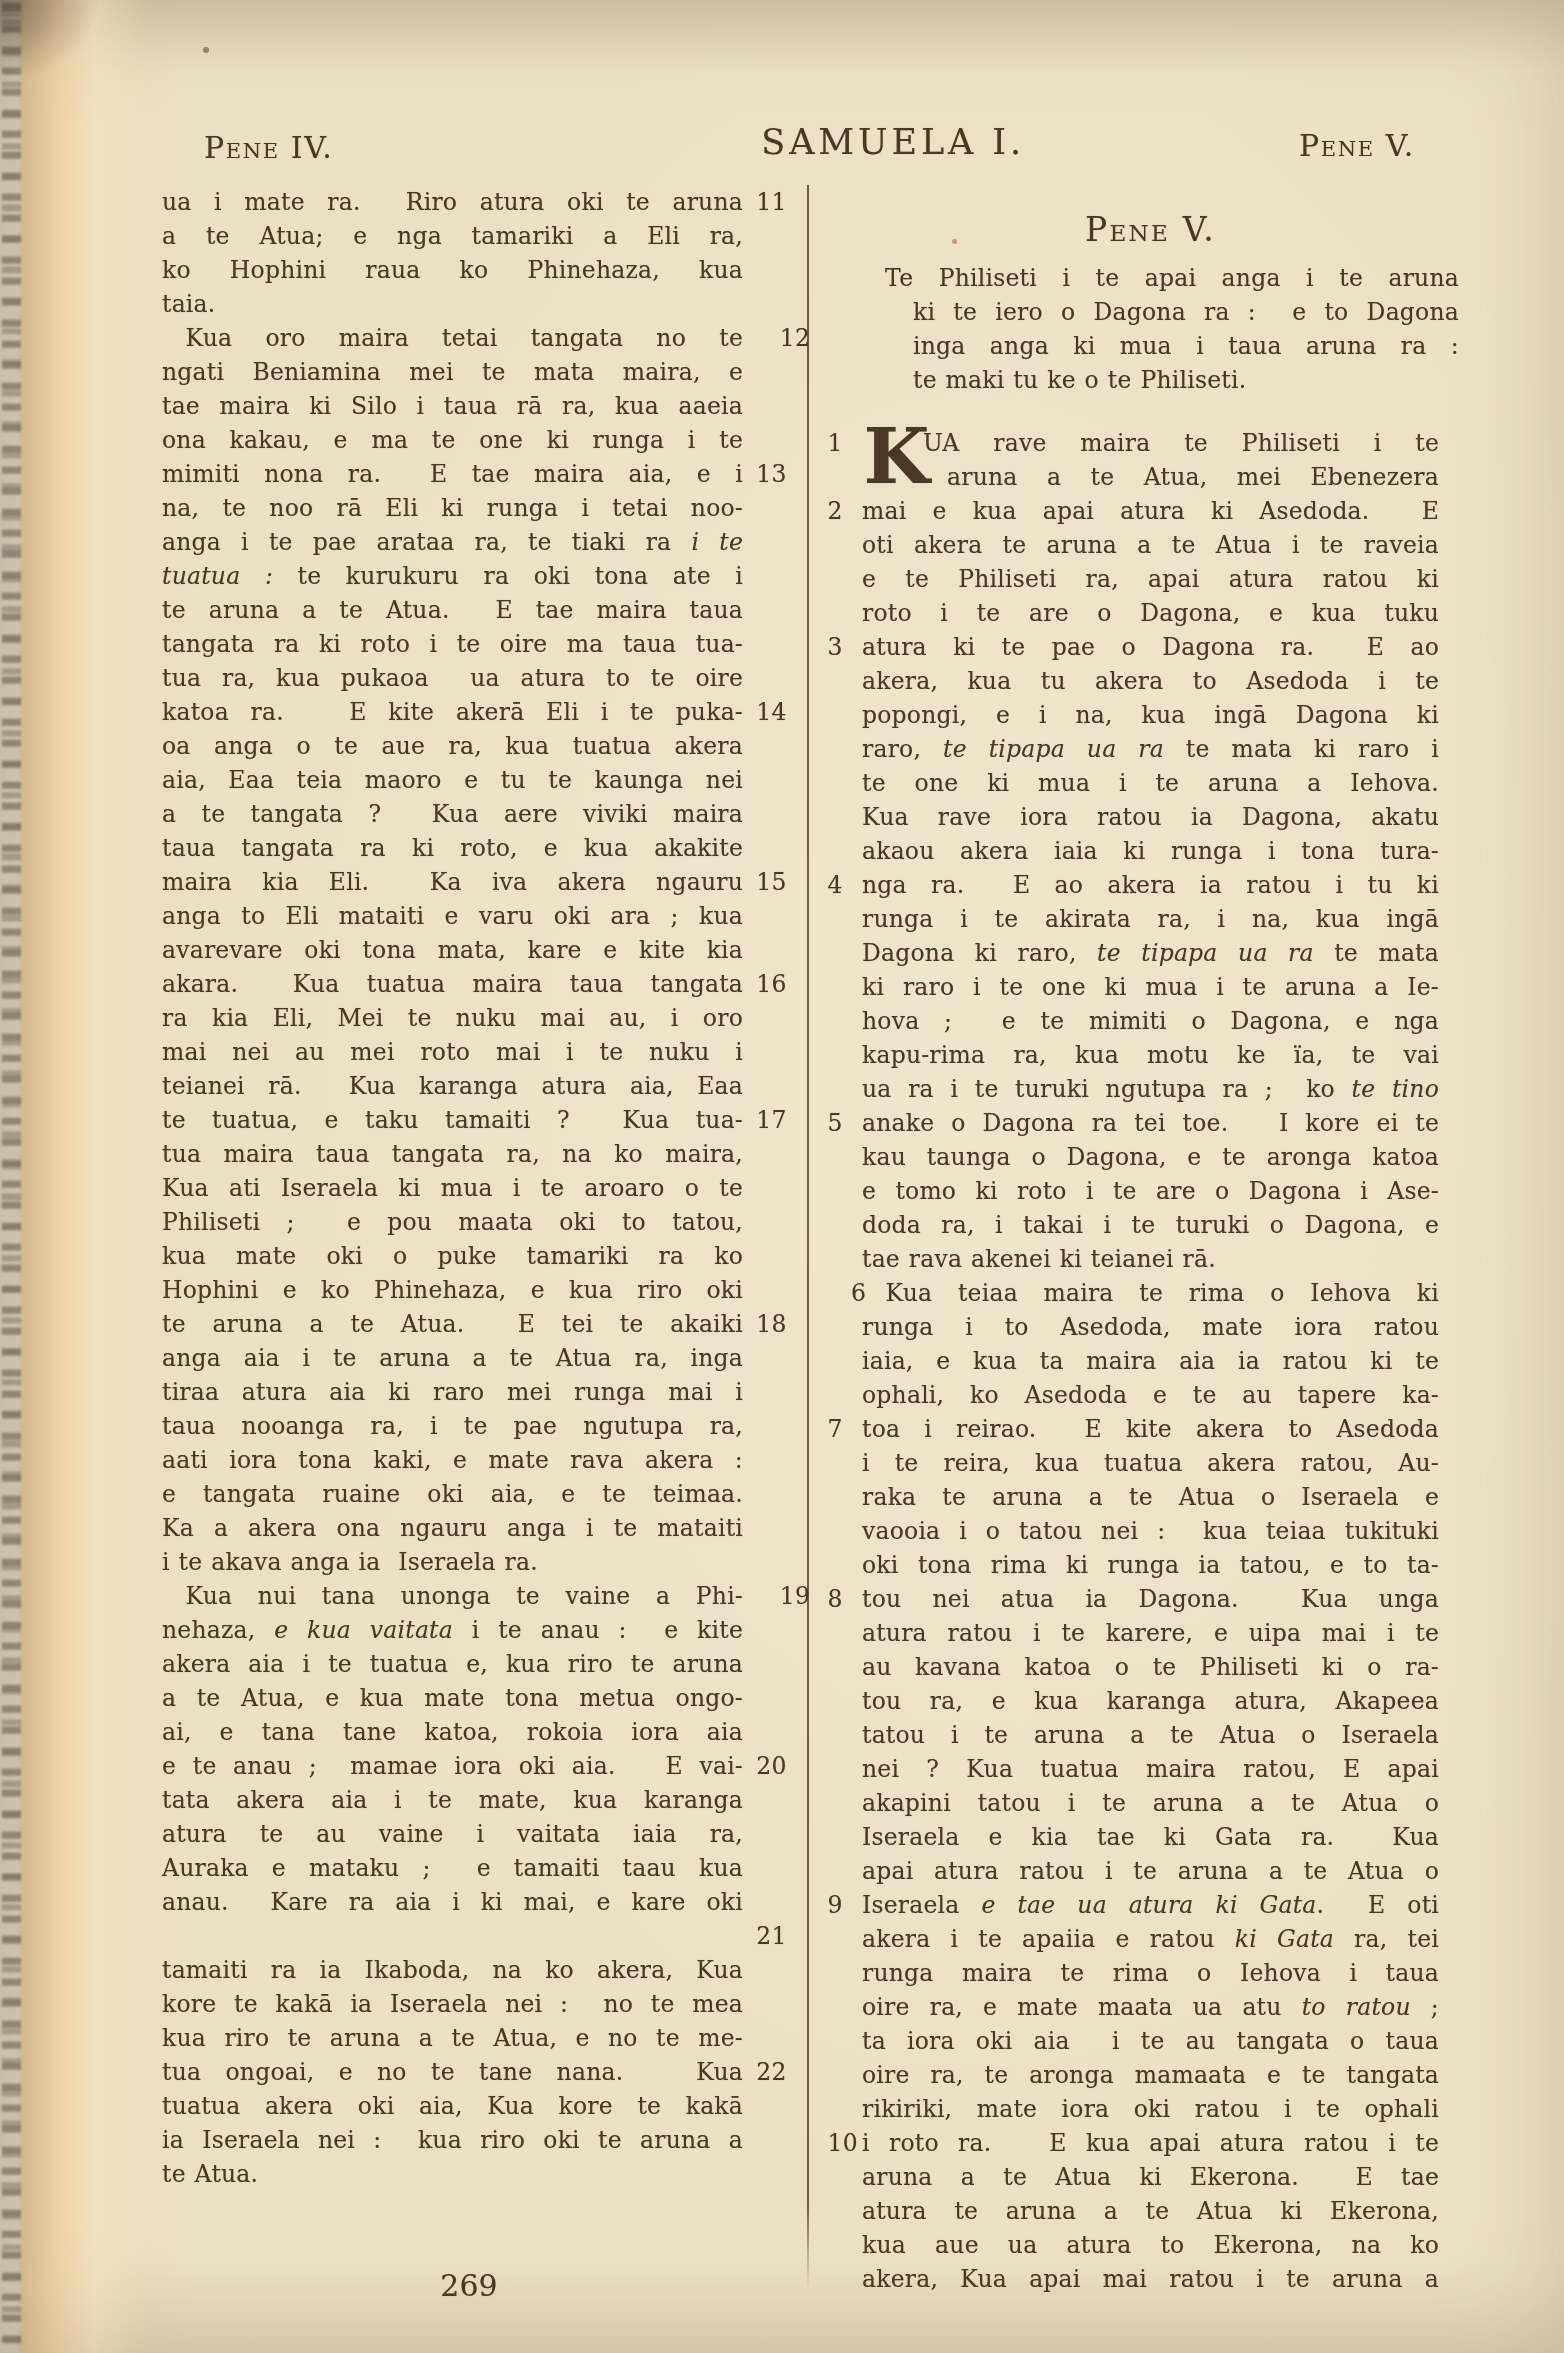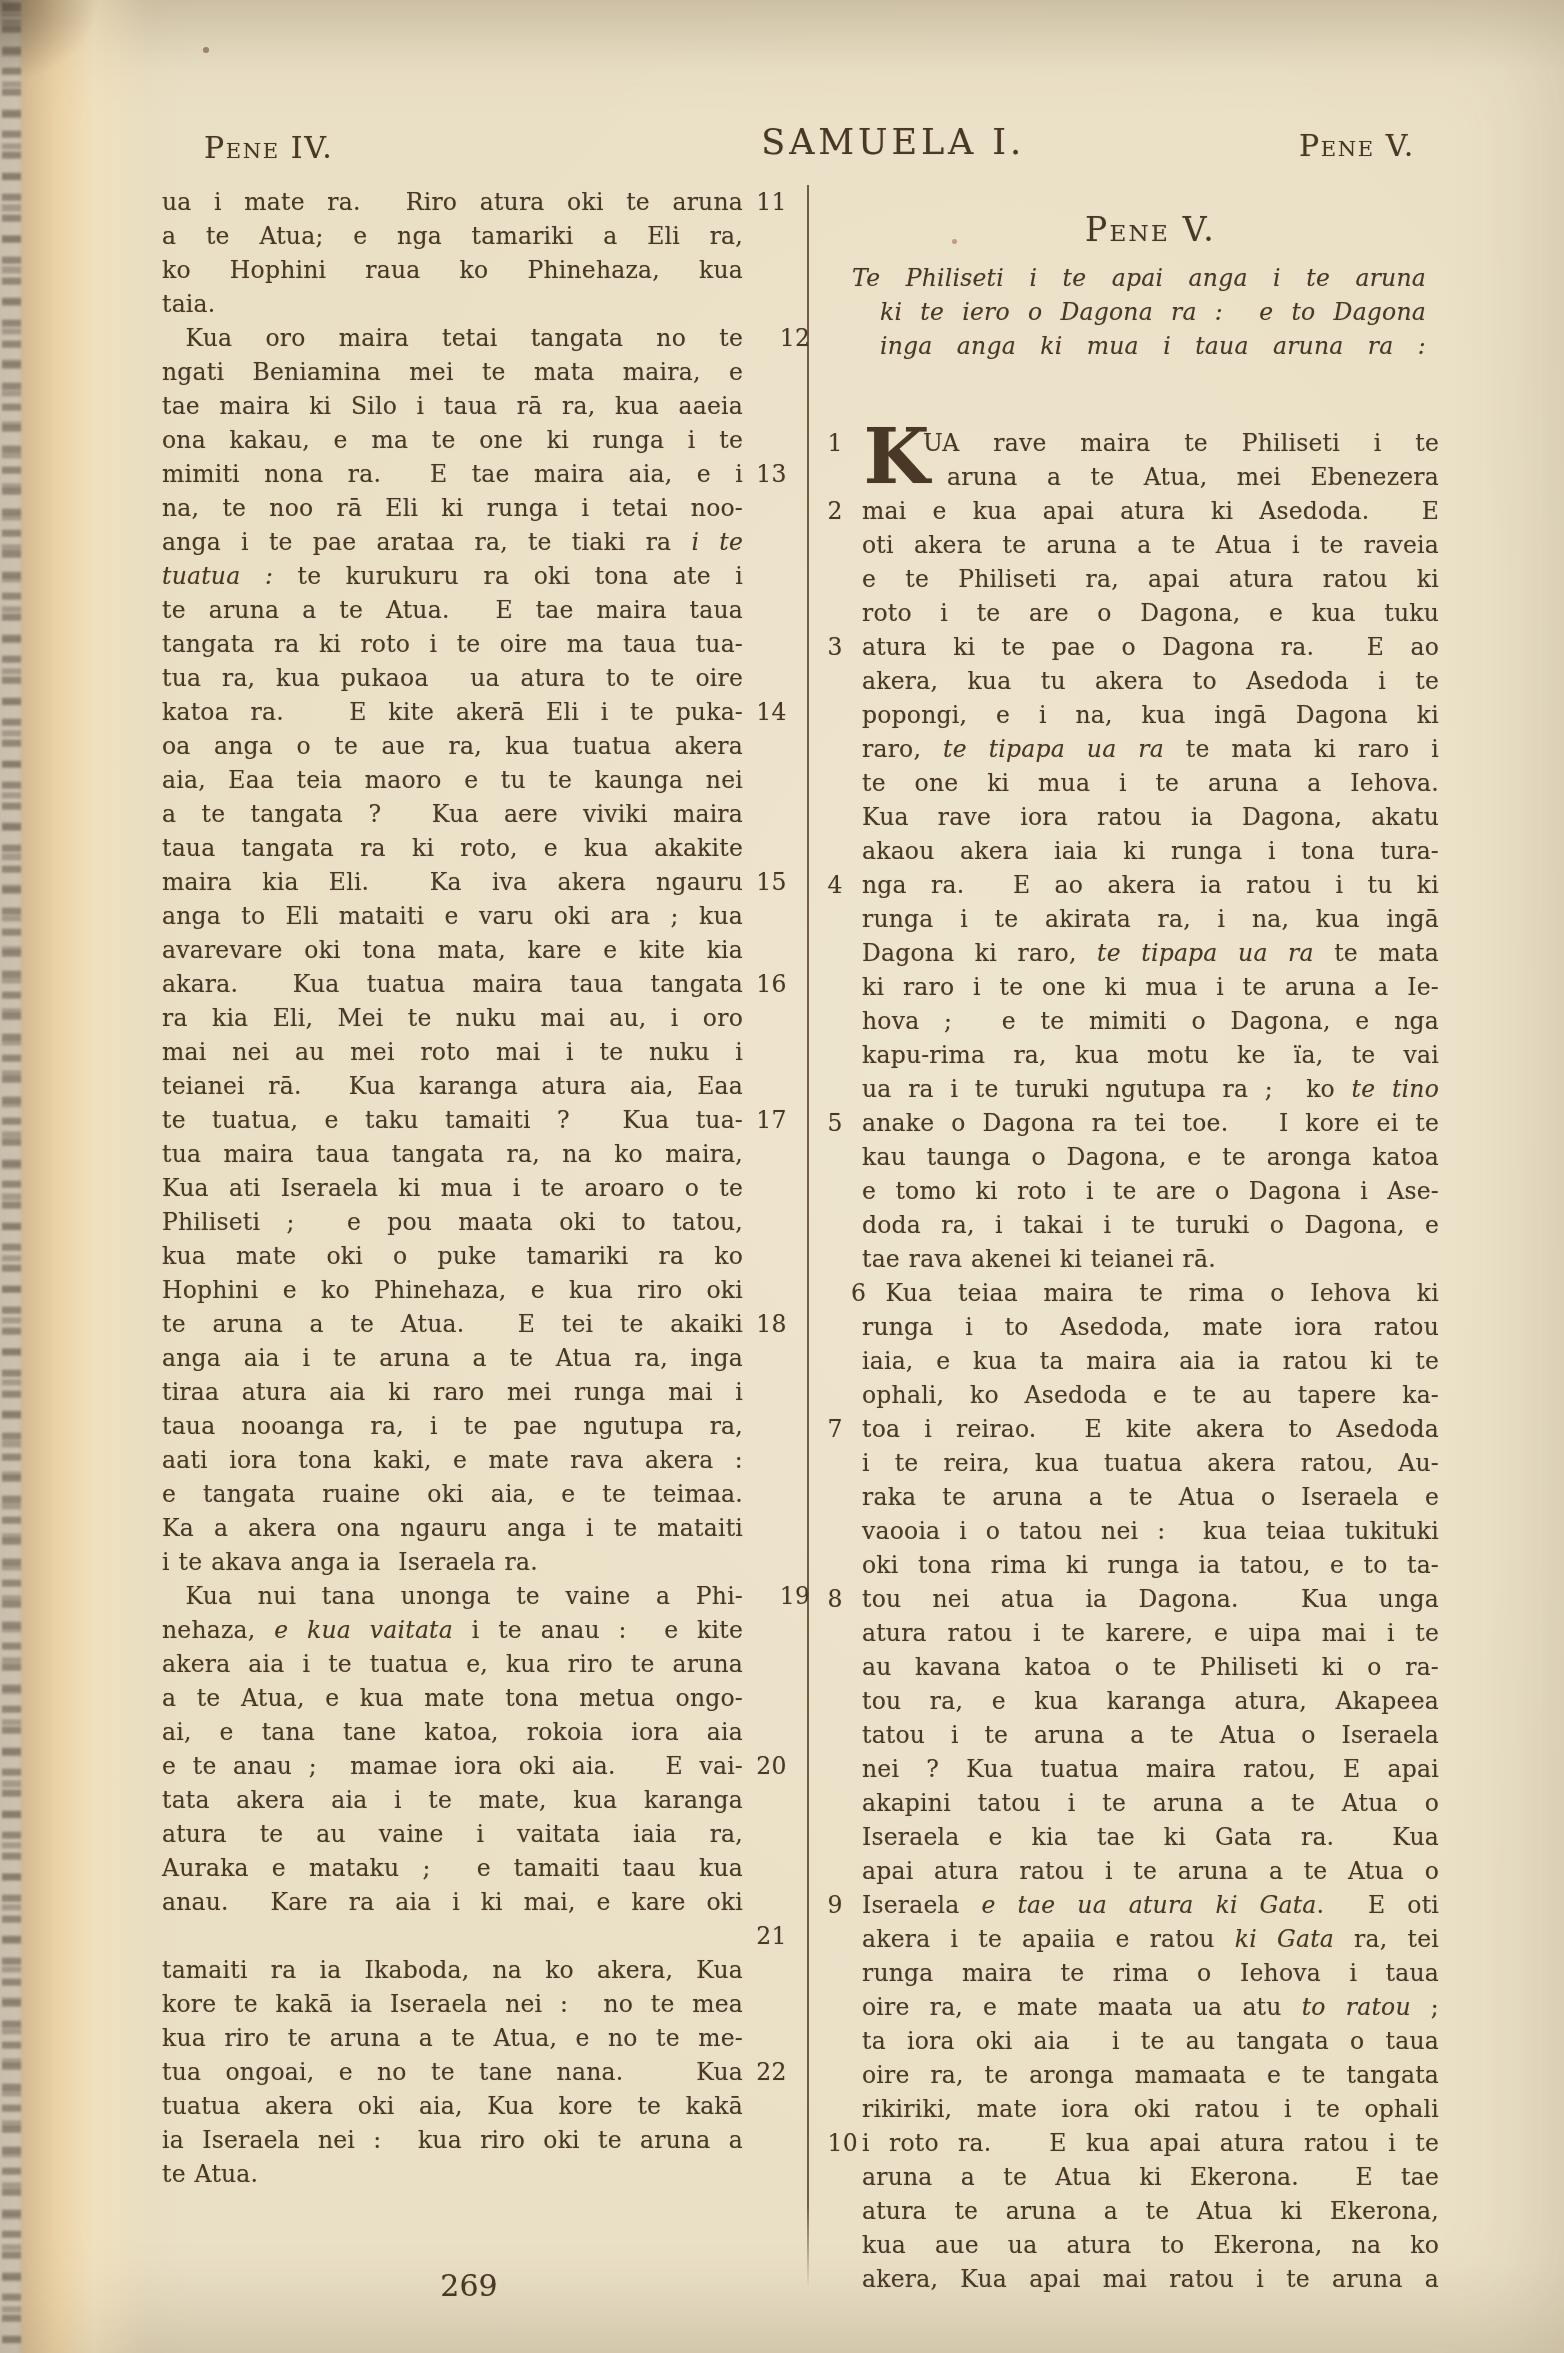--- a/index.html
+++ b/index.html
@@ -60,22 +60,22 @@
   .line.ind{text-indent:23.5px;}
   .line.dc1{padding-left:61px;}
   .line.dc2{padding-left:85px;}
   .vnum{position:absolute;top:0;white-space:nowrap;}
   #col-left .vnum{left:calc(100% + 13.3px);width:55px;text-align:left;}
   #col-right-body .vnum{left:-36px;width:34px;text-align:left;padding-left:1.6px;}
   .dropcap{position:absolute;top:-3.9px;left:1.6px;font-size:76px;line-height:69px;font-weight:700;}
 
   #chapter-heading{position:absolute;left:862px;top:210px;width:577px;text-align:center;
     font-size:33px;font-variant:small-caps;letter-spacing:2.3px;}
-  #chapter-summary{position:absolute;left:849px;top:261px;width:577px;
-    font-size:23.5px;line-height:34px;font-style:italic;letter-spacing:0.2px;word-spacing:1.2px;}
+  #chapter-summary{position:absolute;left:882px;top:261px;width:577px;
+    font-size:23.5px;line-height:34px;letter-spacing:0.2px;word-spacing:1.2px;}
   #chapter-summary .line{height:34px;}
   #chapter-summary .line.first{padding-left:3.1px;}
   #chapter-summary .line.cont{padding-left:31px;}
 
   #page-number{position:absolute;left:391px;top:2268px;width:156px;text-align:center;font-size:30px;}
 </style>
 </head>
 <body>
 
 <div class="paper-tone"></div>
@@ -153,20 +153,21 @@
     <div class="line"><span>tuatua akera oki aia, Kua kore te kakā</span></div>
     <div class="line"><span>ia Iseraela nei :  kua riro oki te aruna a</span></div>
     <div class="line rag"><span>te Atua.</span></div>
   </div>
 
 <div id="chapter-heading" class="soft">Pene V.</div>
 <div id="chapter-summary" class="soft">
     <div class="line first"><span>Te Philiseti i te apai anga i te aruna</span></div>
     <div class="line cont"><span>ki te iero o Dagona ra :  e to Dagona</span></div>
     <div class="line cont"><span>inga anga ki mua i taua aruna ra :</span></div>
+    <div class="line rag cont"><span>te maki tu ke o te Philiseti.</span></div>
   </div>
 <div id="col-right-body" class="col soft">
   <span class="dropcap">K</span>
 <div class="line dc1"><span class="vnum">1</span><span>UA rave maira te Philiseti i te</span></div>
     <div class="line dc2"><span>aruna a te Atua, mei Ebenezera</span></div>
     <div class="line"><span class="vnum">2</span><span>mai e kua apai atura ki Asedoda.  E</span></div>
     <div class="line"><span>oti akera te aruna a te Atua i te raveia</span></div>
     <div class="line"><span>e te Philiseti ra, apai atura ratou ki</span></div>
     <div class="line"><span>roto i te are o Dagona, e kua tuku</span></div>
     <div class="line"><span class="vnum">3</span><span>atura ki te pae o Dagona ra.  E ao</span></div>

